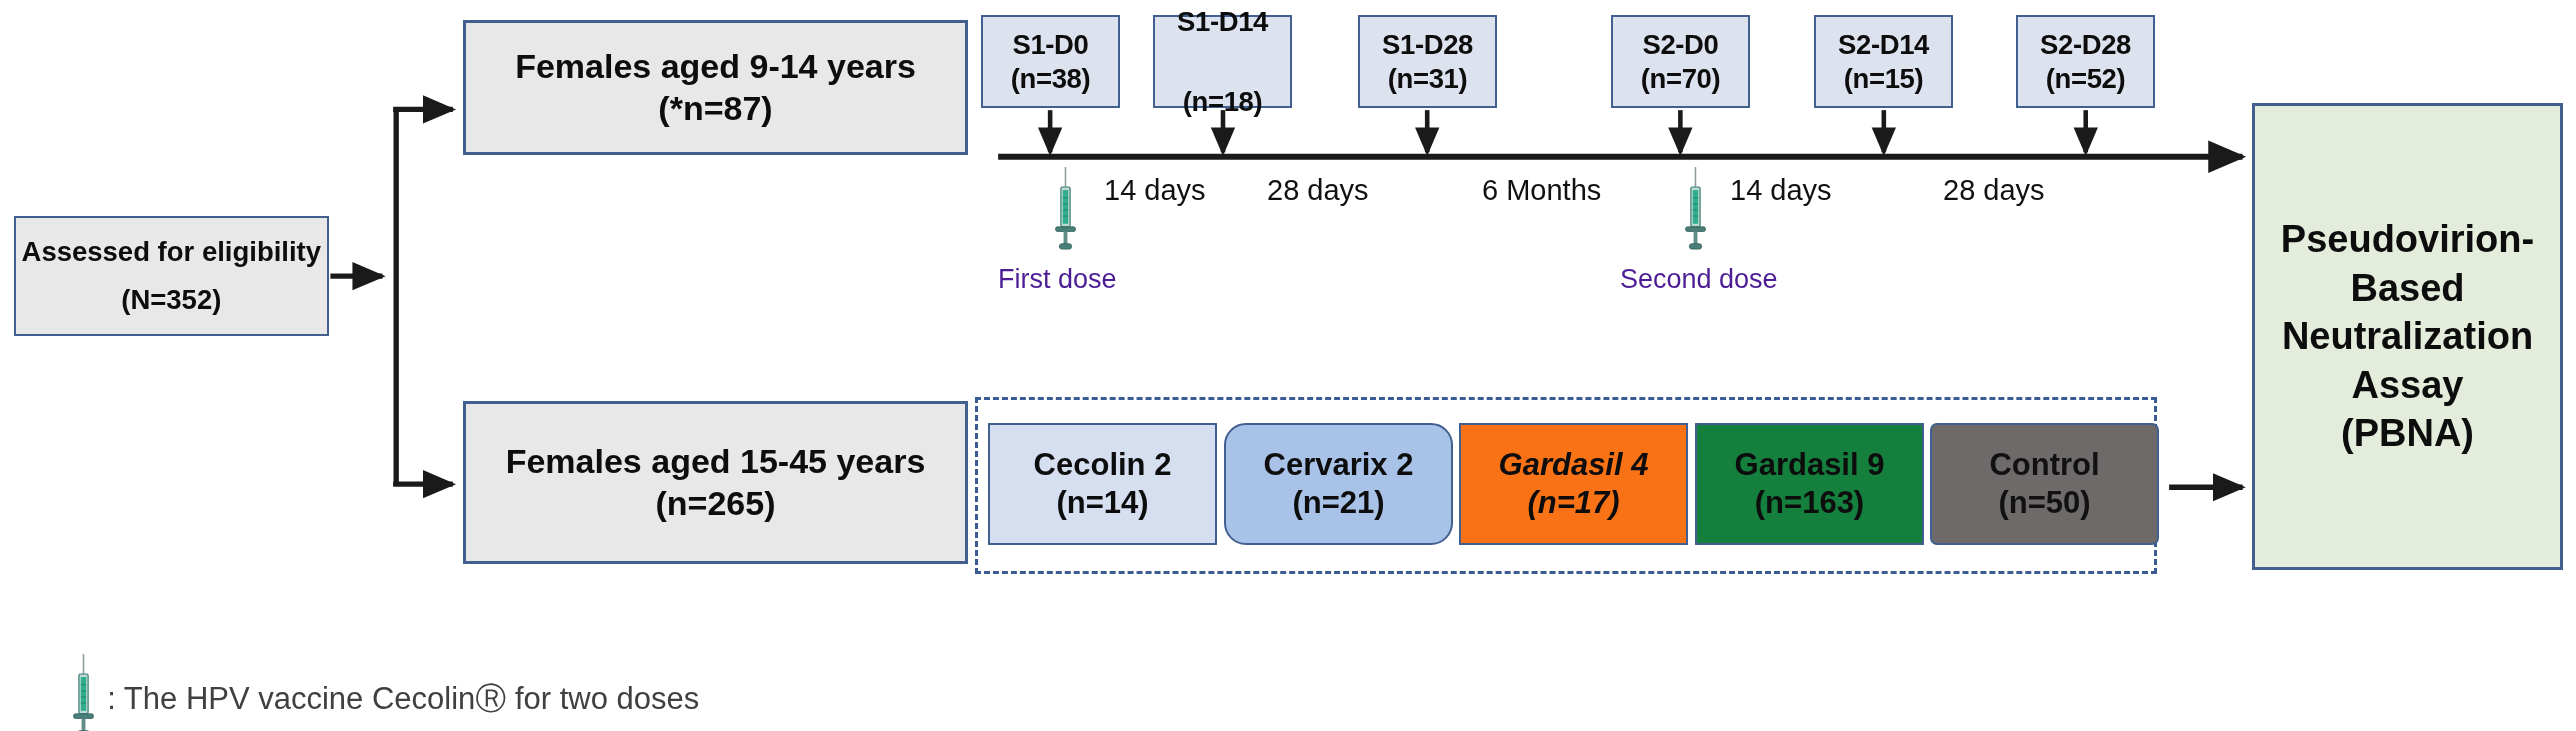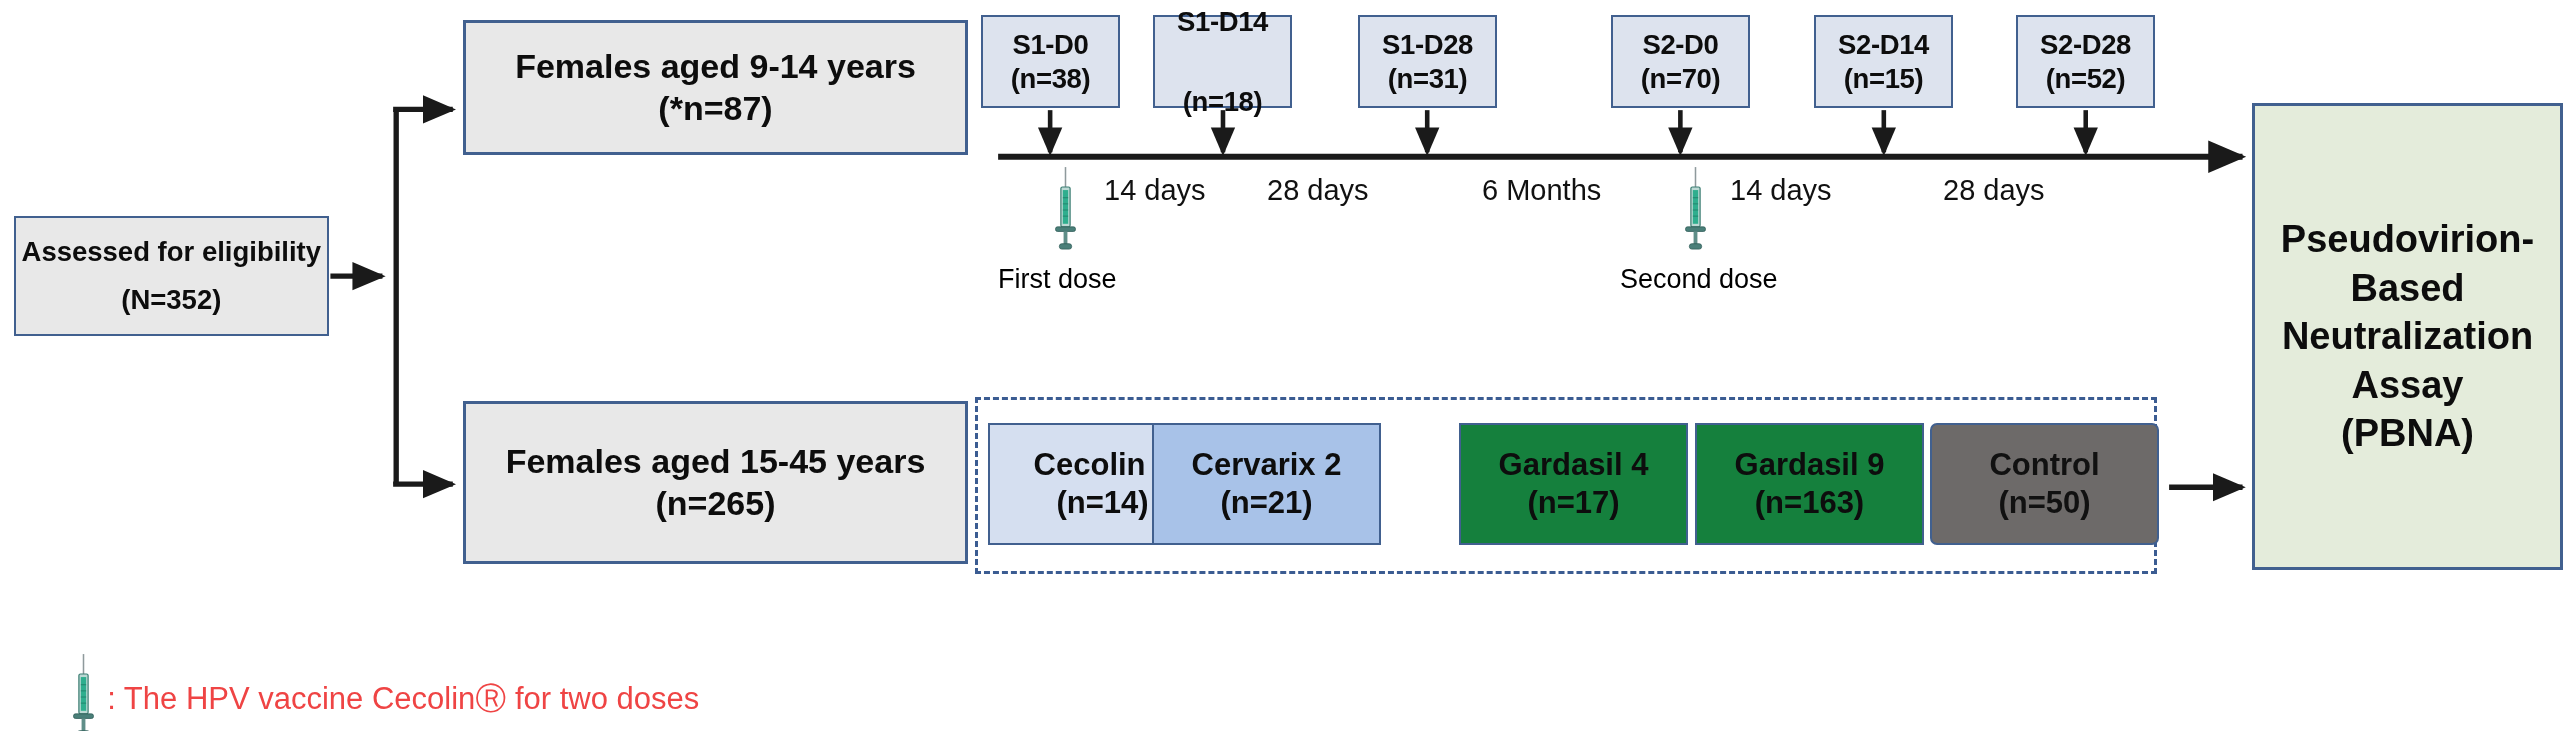--- a/index.html
+++ b/index.html
@@ -132,41 +132,41 @@
     font-weight: 400;
     color: #111;
     white-space: nowrap;
   }
 
   
   .dose-label {
     position: absolute;
     font-size: 27px;
     font-weight: 400;
-    color: #000000;
+    color: #4c1d95;
     white-space: nowrap;
   }
 
   
   .syringe {
     position: absolute;
   }
 
   
   #footnote {
     position: absolute;
     left: 72px;
     top: 654px;
     display: flex;
     align-items: center;
     gap: 12.2px;
   }
   #footnote-text {
     font-size: 31px;
-    color: #ef4444;
+    color: #404040;
     white-space: nowrap;
   }
 </style>
 </head>
 <body>
 
 <div id="stage">
 
   <svg id="connectors" viewBox="0 0 3368 957" width="2576" height="732">
     <defs>
@@ -289,25 +289,25 @@
     </svg>
   </div>
   <div class="dose-label" style="left:1620px; top:264px;">Second dose</div>
 
   <div id="arms-dashed-container"></div>
 
   <div class="box arm-box" style="left:988px; background:#d5dff0;">
     <span class="l1">Cecolin 2</span>
     <span class="l2">(n=14)</span>
   </div>
-  <div class="box arm-box" style="left:1152px; background:#a8c2e8;">
+  <div class="box arm-box" style="left:1224px; background:#a8c2e8;border-radius:22px;">
     <span class="l1">Cervarix 2</span>
     <span class="l2">(n=21)</span>
   </div>
-  <div class="box arm-box" style="left:1459px; background:#15803d;">
+  <div class="box arm-box" style="left:1459px; background:#f97316;font-style:italic;">
     <span class="l1">Gardasil 4</span>
     <span class="l2">(n=17)</span>
   </div>
   <div class="box arm-box" style="left:1695px; background:#15803d;">
     <span class="l1">Gardasil 9</span>
     <span class="l2">(n=163)</span>
   </div>
   <div class="box arm-box" style="left:1930px; background:#6d6a69; color:#111;border-radius:7px;">
     <span class="l1">Control</span>
     <span class="l2">(n=50)</span>

